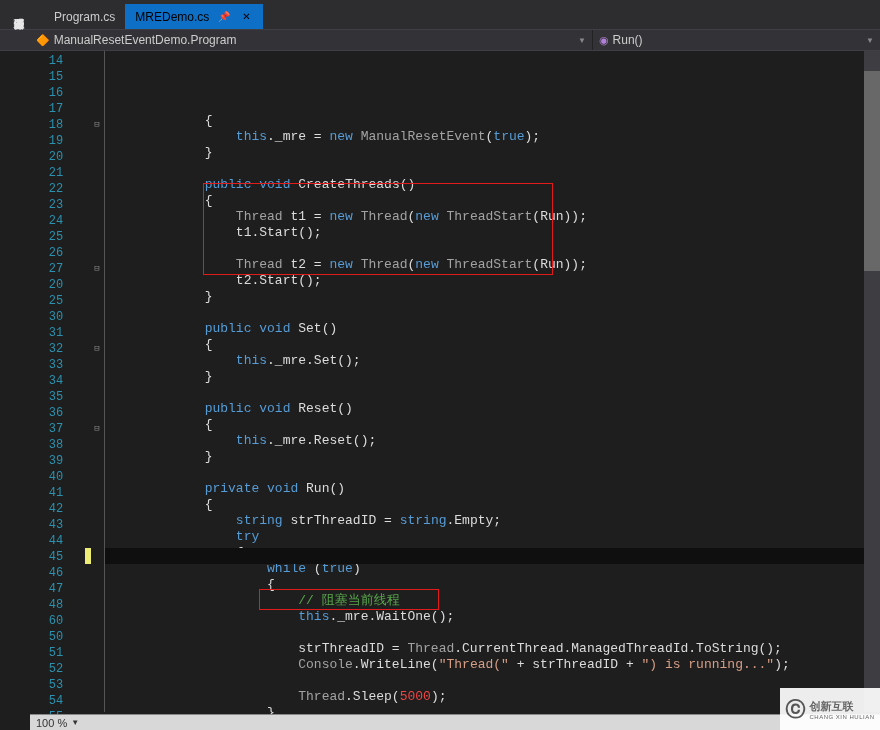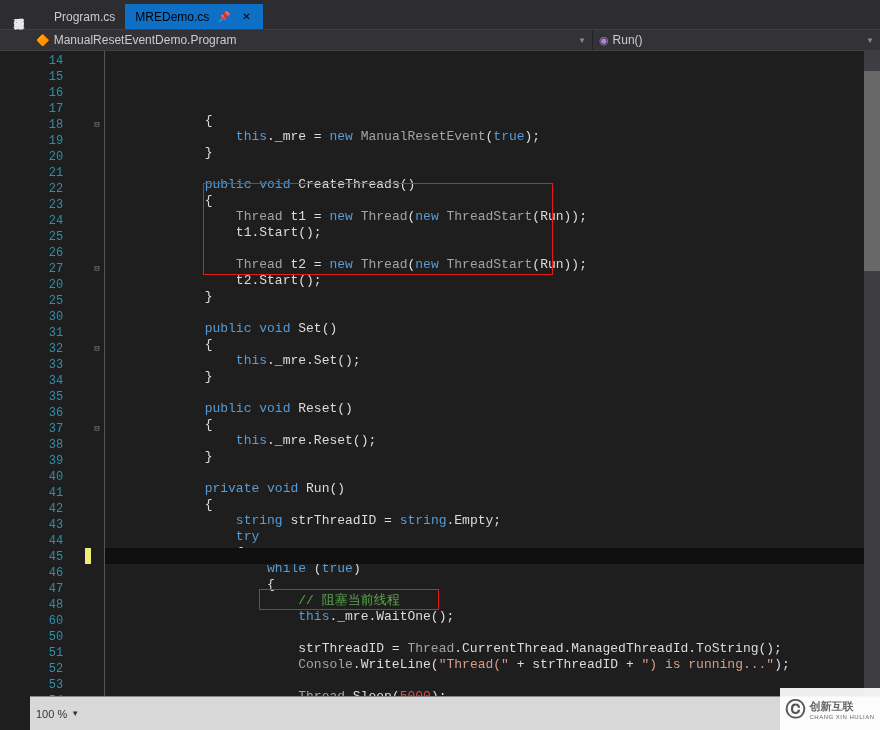--- a/index.html
+++ b/index.html
@@ -128,21 +128,21 @@
   position: absolute;
   left: -20px;
   width: 6px;
   height: 16px;
   background: #eded76;
   top: 497px;
 }
 .status-bar {
   position: absolute;
   bottom: 0; left: 30px; right: 0;
-  height: 34px;
+  height: 16px;
   background: #d8d8d8;
   color: #333;
   display: flex;
   align-items: center;
   font-family: sans-serif;
   font-size: 11px;
   padding: 0 6px;
   border-top: 1px solid #888;
   gap: 4px;
 }

